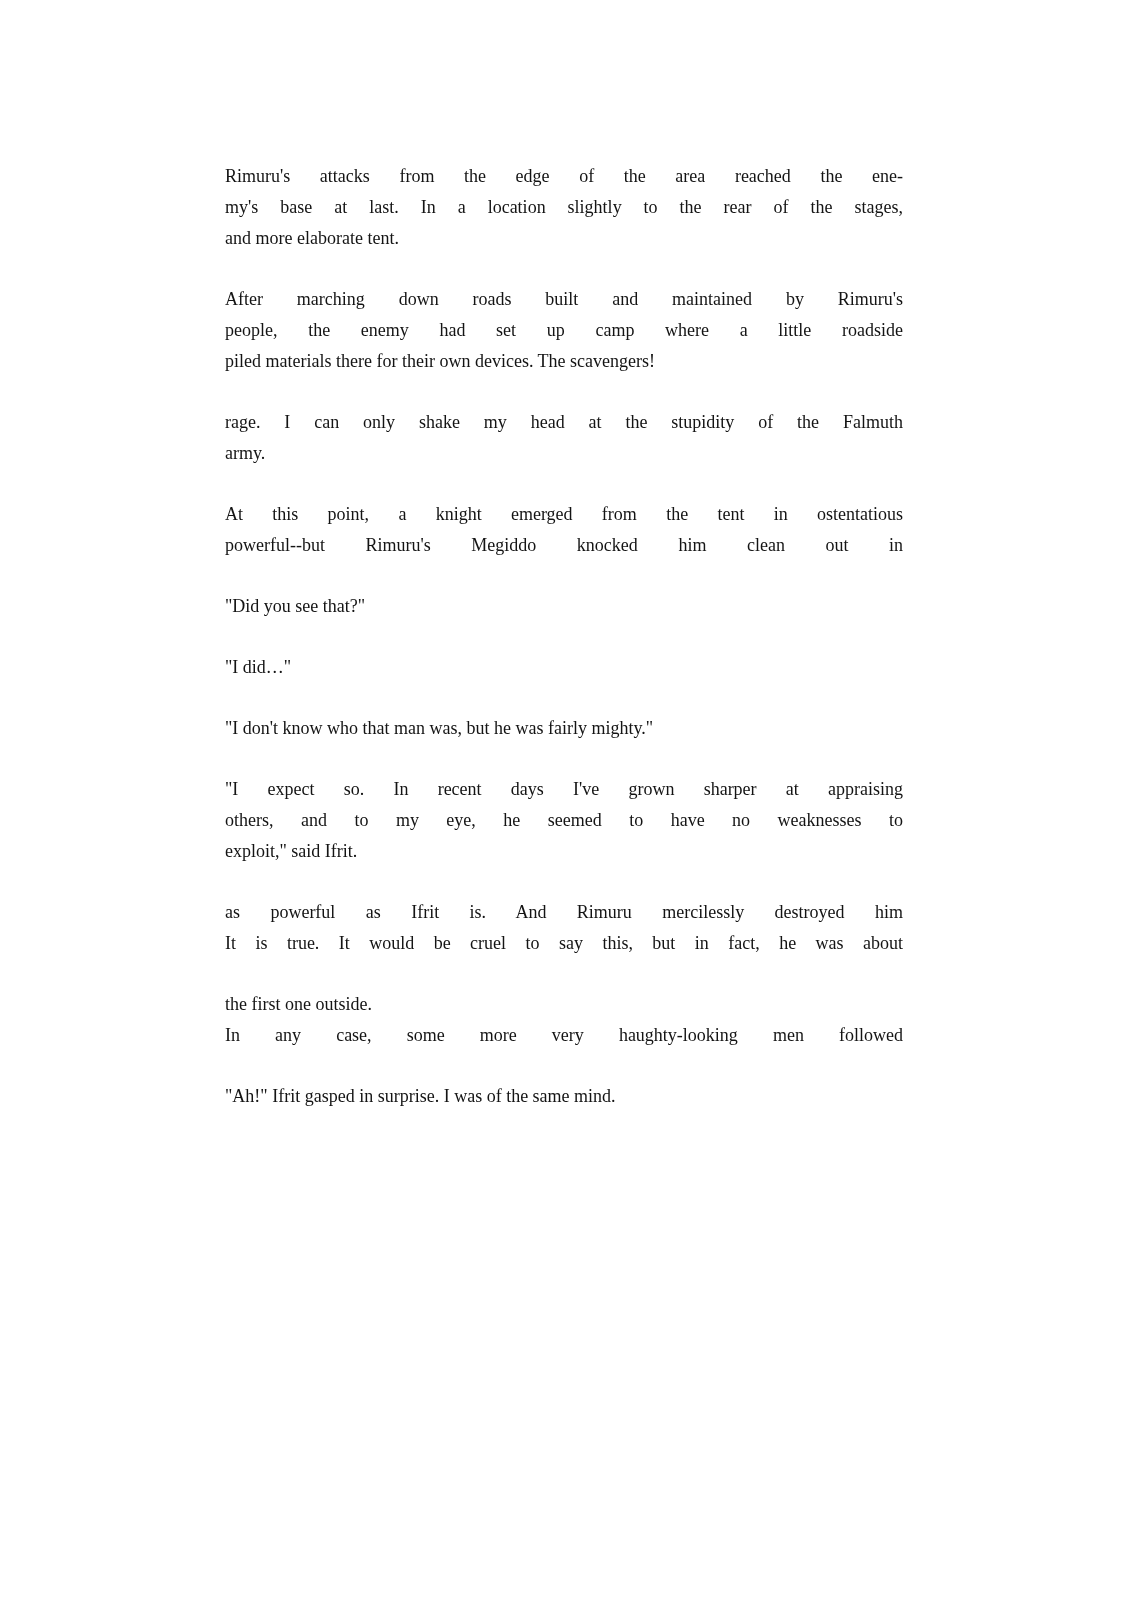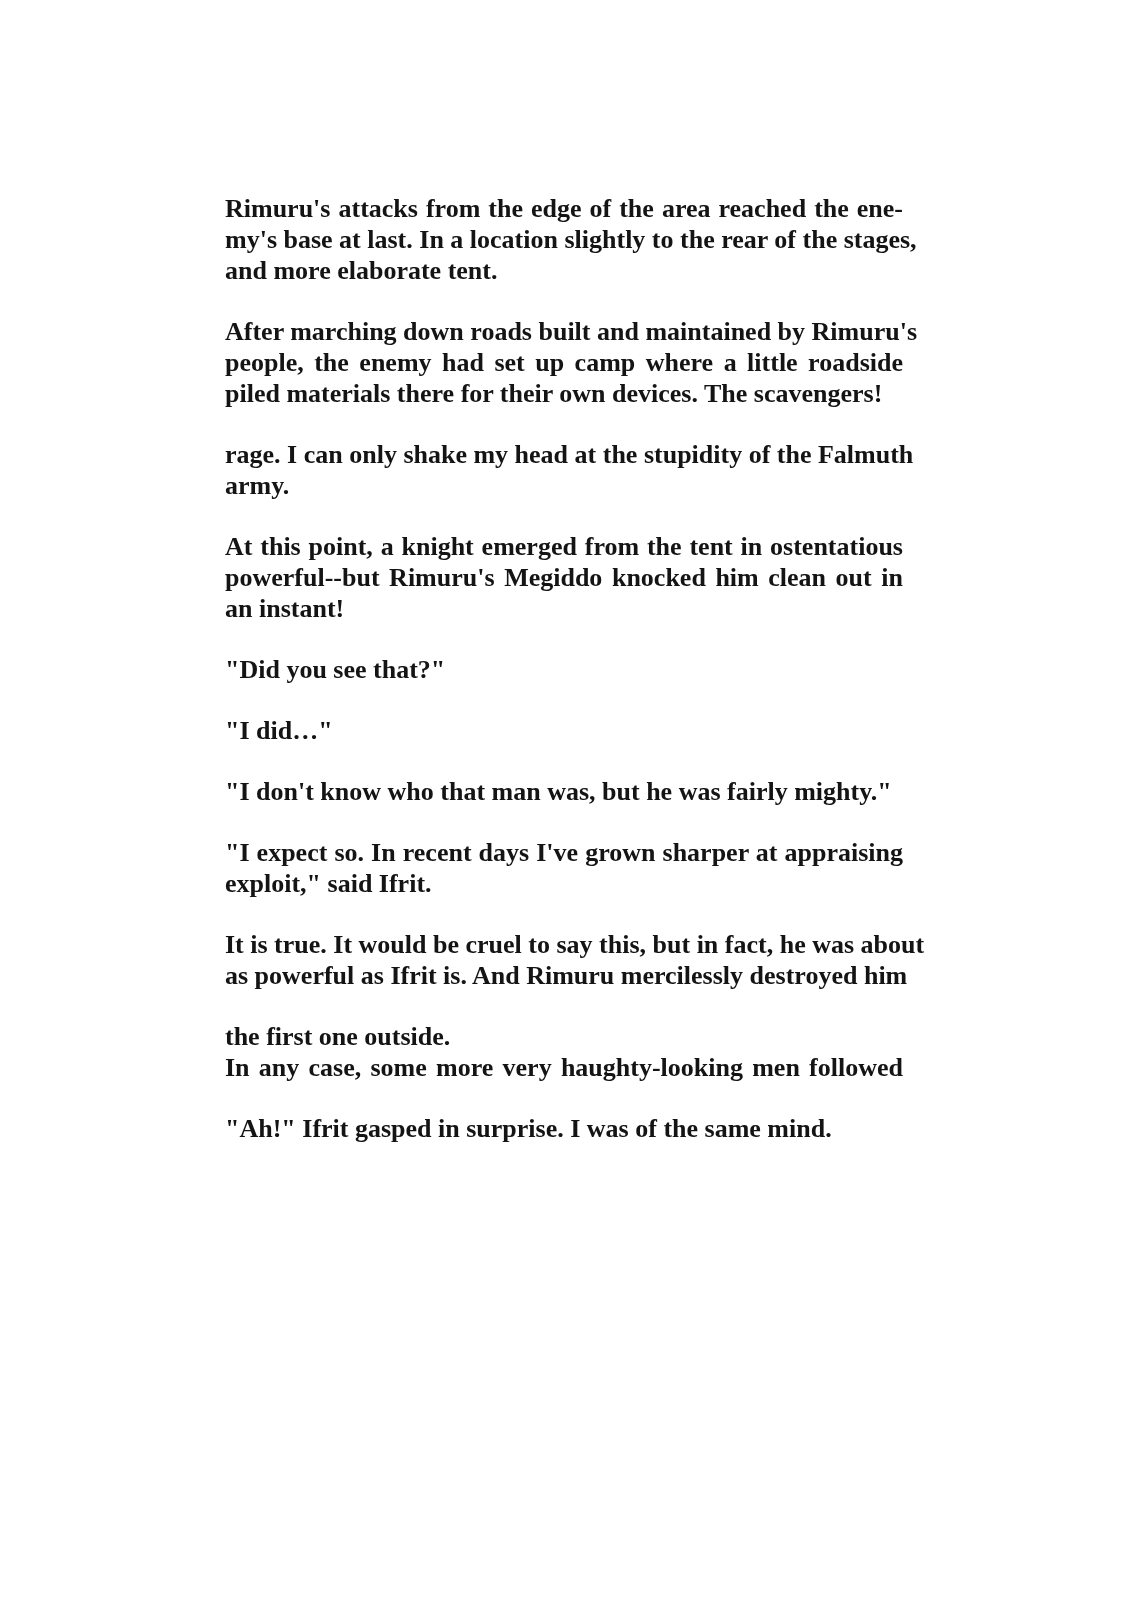--- a/index.html
+++ b/index.html
@@ -11,24 +11,23 @@
     width: 1123px;
     height: 1600px;
     overflow: hidden;
     font-family: "Liberation Serif", serif;
   }
   .text-block {
     position: absolute;
     left: 225px;
     top: 161px;
     width: 678px;
-    font-size: 26px;
+    font-size: 18px;
     line-height: 31px;
-    font-weight: bold;
-    margin-top: 32px;
+    font-weight: normal;
   }
   .para {
     margin: 0 0 30px 0;
     padding: 0;
   }
   .line {
     text-align: justify;
     text-align-last: justify;
     white-space: nowrap;
   }
@@ -51,38 +50,38 @@
         <div class="line">people, the enemy had set up camp where a little roadside</div>
         <div class="line last">piled materials there for their own devices. The scavengers!</div>
       </div>
       <div class="para">
         <div class="line">rage. I can only shake my head at the stupidity of the Falmuth</div>
         <div class="line last">army.</div>
       </div>
       <div class="para">
         <div class="line">At this point, a knight emerged from the tent in ostentatious</div>
         <div class="line">powerful--but Rimuru's Megiddo knocked him clean out in</div>
-        <div class="line last">an instant!</div>
       </div>
       <div class="para">
         <div class="line last">"Did you see that?"</div>
       </div>
       <div class="para">
         <div class="line last">"I did…"</div>
       </div>
       <div class="para">
         <div class="line last">"I don't know who that man was, but he was fairly mighty."</div>
       </div>
       <div class="para">
         <div class="line">"I expect so. In recent days I've grown sharper at appraising</div>
+        <div class="line">others, and to my eye, he seemed to have no weaknesses to</div>
         <div class="line last">exploit," said Ifrit.</div>
       </div>
       <div class="para">
+        <div class="line">as powerful as Ifrit is. And Rimuru mercilessly destroyed him</div>
         <div class="line">It is true. It would be cruel to say this, but in fact, he was about</div>
-        <div class="line">as powerful as Ifrit is. And Rimuru mercilessly destroyed him</div>
       </div>
       <div class="para">
         <div class="line last">the first one outside.</div>
         <div class="line">In any case, some more very haughty-looking men followed</div>
       </div>
       <div class="para">
         <div class="line last">"Ah!" Ifrit gasped in surprise. I was of the same mind.</div>
       </div>
     </div>
 </div>

